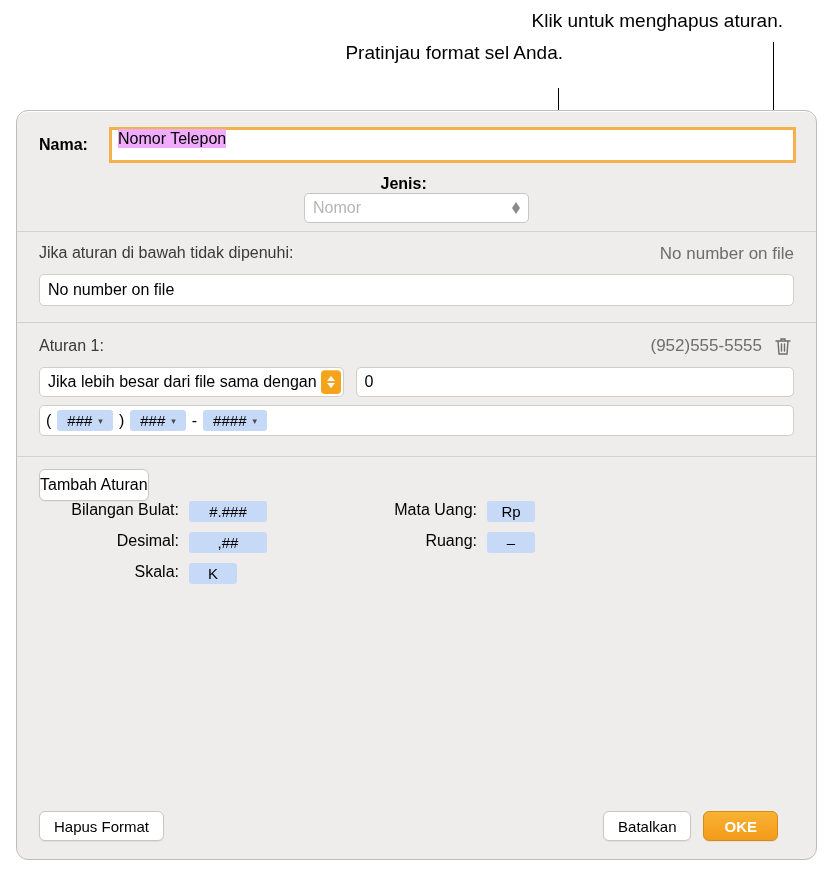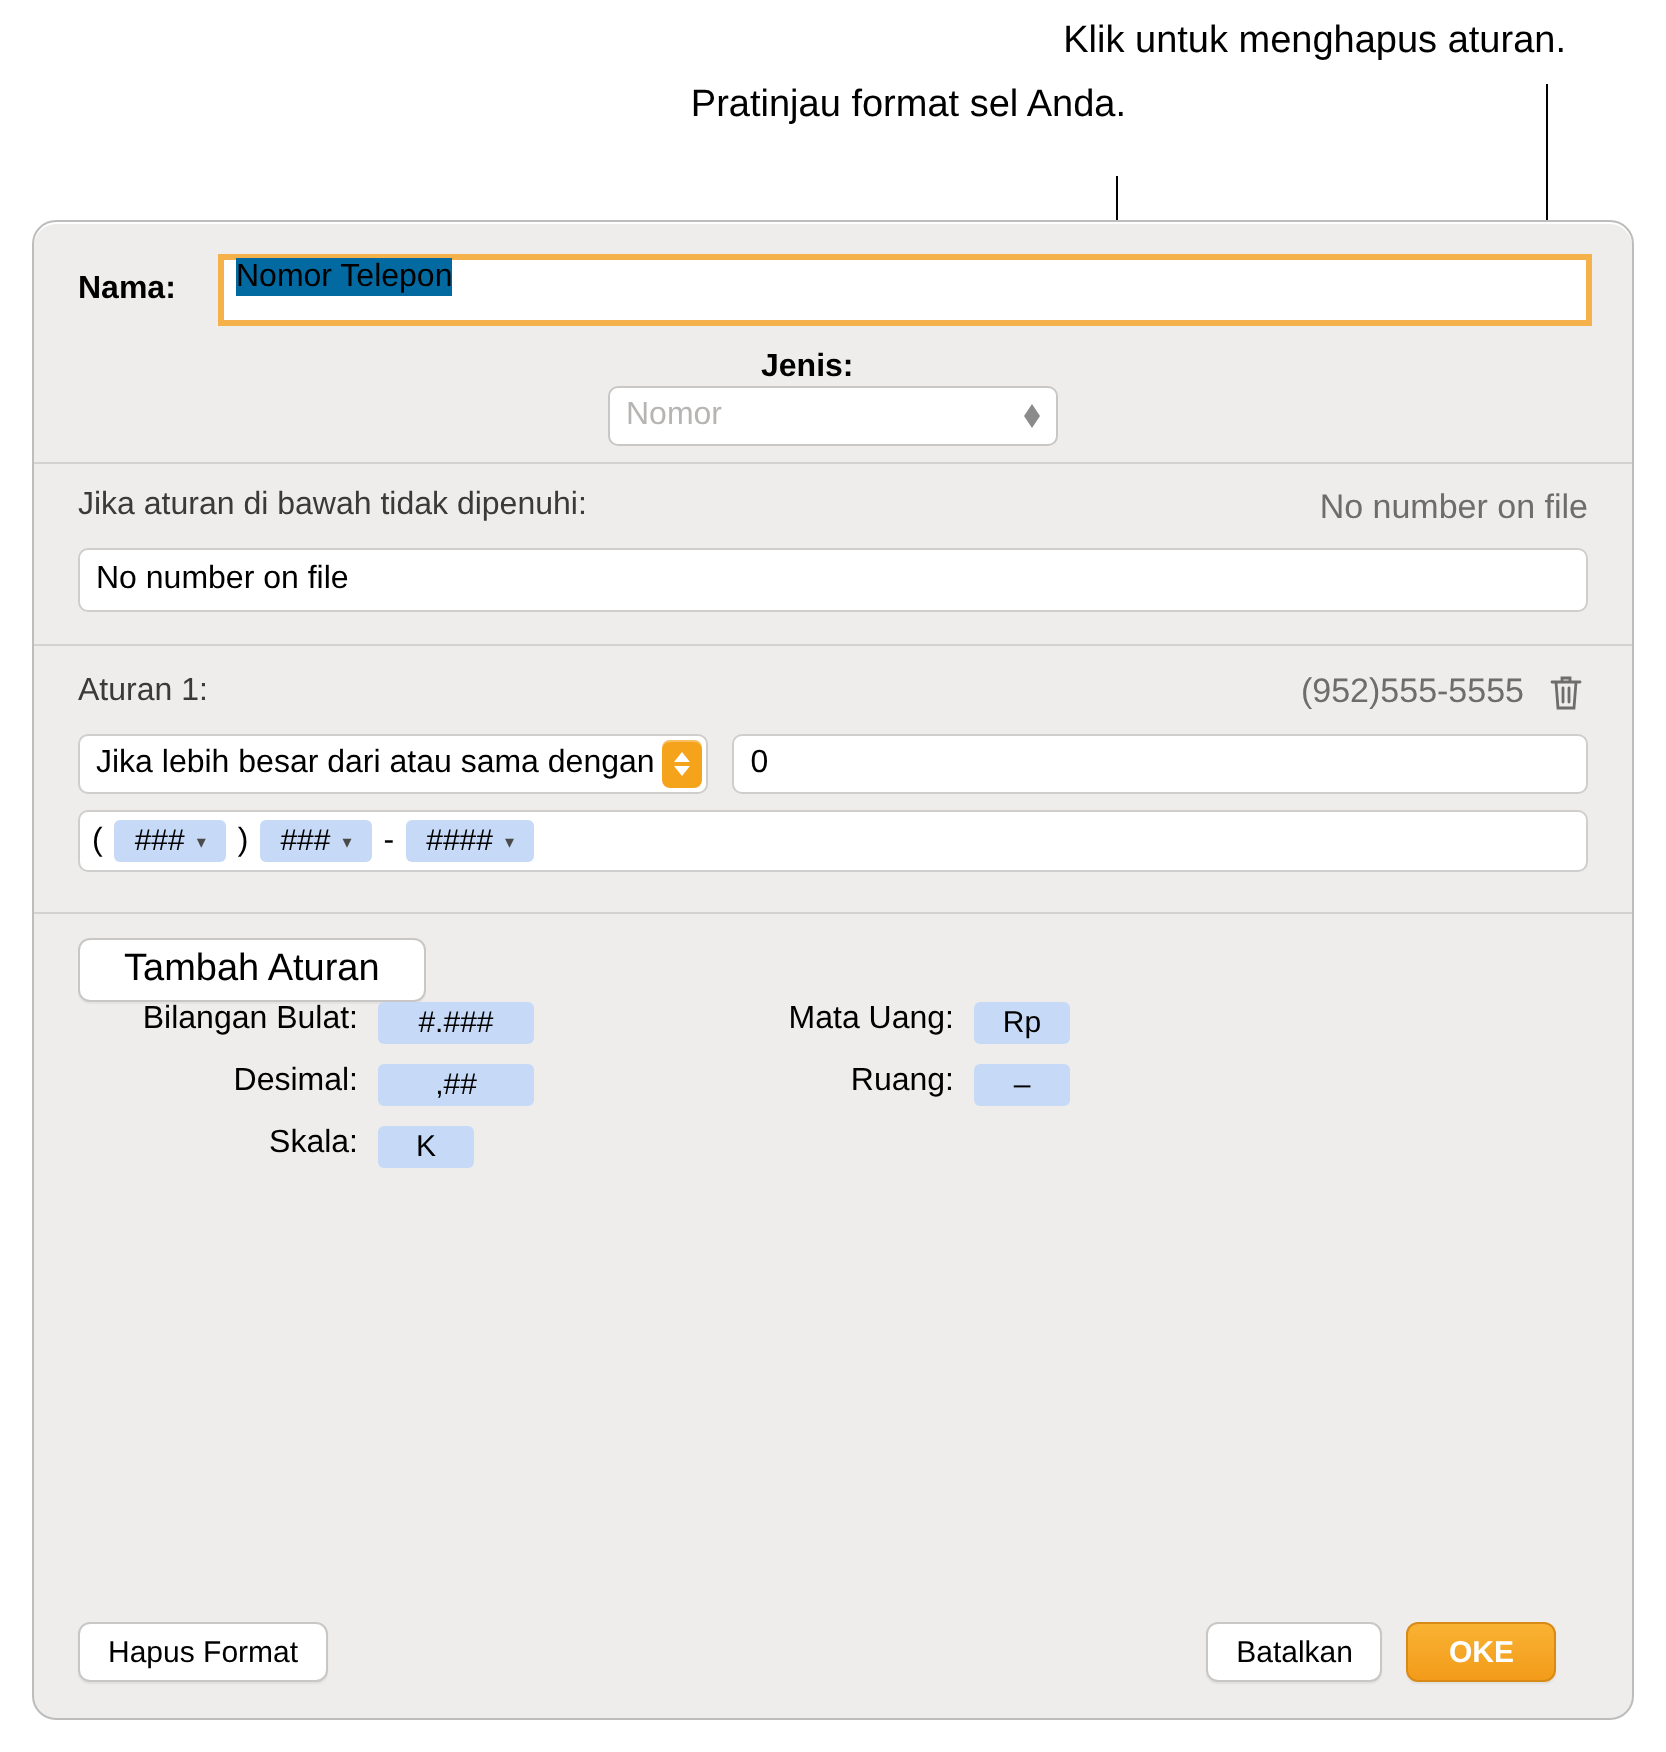--- a/index.html
+++ b/index.html
@@ -56,21 +56,21 @@
     flex: 1;
     height: 32px;
     border: 1px solid #f6b24a;
     background: #fff;
     outline: 2px solid #f6b24a;
     outline-offset: 0;
     padding: 0 6px;
     font-size: 16px;
   }
   .name-input .seltext {
-    background: #0369a1;
+    background: #f0abfc;
     padding: 1px 0;
   }
   .select-wrap {
     position: relative;
     width: 225px;
     border-radius: 14px;
   }
   .select-box {
     height: 30px;
     border: 1px solid #c8c7c6;
@@ -206,25 +206,25 @@
     color: #000;
   }
   .token .tkn-arrow {
     font-size: 9px;
     color: #4a4a4a;
   }
   .add-rule {
     display: inline-flex;
     align-items: center;
     height: 32px;
-    padding: 0 22px;
+    padding: 0 0;
     background: #fff;
     border: 1px solid #c8c7c6;
     border-radius: 6px;
-    font-size: 19px;
+    font-size: 16px;
     box-shadow: 0 1px 0 rgba(0,0,0,.04);
   }
   .drag-hint {
     color: #3a3a3a;
     font-size: 16px;
     margin: 18px 0 12px 0;
   }
   .token-grid {
     display: flex;
     gap: 110px;
@@ -339,21 +339,21 @@
     <div class="trash-btn">
       <svg width="18" height="20" viewBox="0 0 18 20">
         <path d="M2 5h14M7 5V3h4v2M4 5l1 13h8l1-13M7.5 8v7M10.5 8v7" stroke="#6d6d6d" stroke-width="1.4" fill="none" stroke-linecap="round"></path>
       </svg>
     </div>
   </div>
 
   <div class="rule-row">
     <div class="cond-select">
       <div class="cond-box">
-          <span>Jika lebih besar dari atau sama dengan</span>
+          <span>Jika lebih besar dari file sama dengan</span>
         </div>
       <div class="cond-arrows">
         <svg width="8" height="5">
             <polygon points="4,0 8,5 0,5" fill="#fff"></polygon>
           </svg>
         <svg width="8" height="5" style="margin-top:2px">
             <polygon points="0,0 8,0 4,5" fill="#fff"></polygon>
           </svg>
       </div>
     </div>

